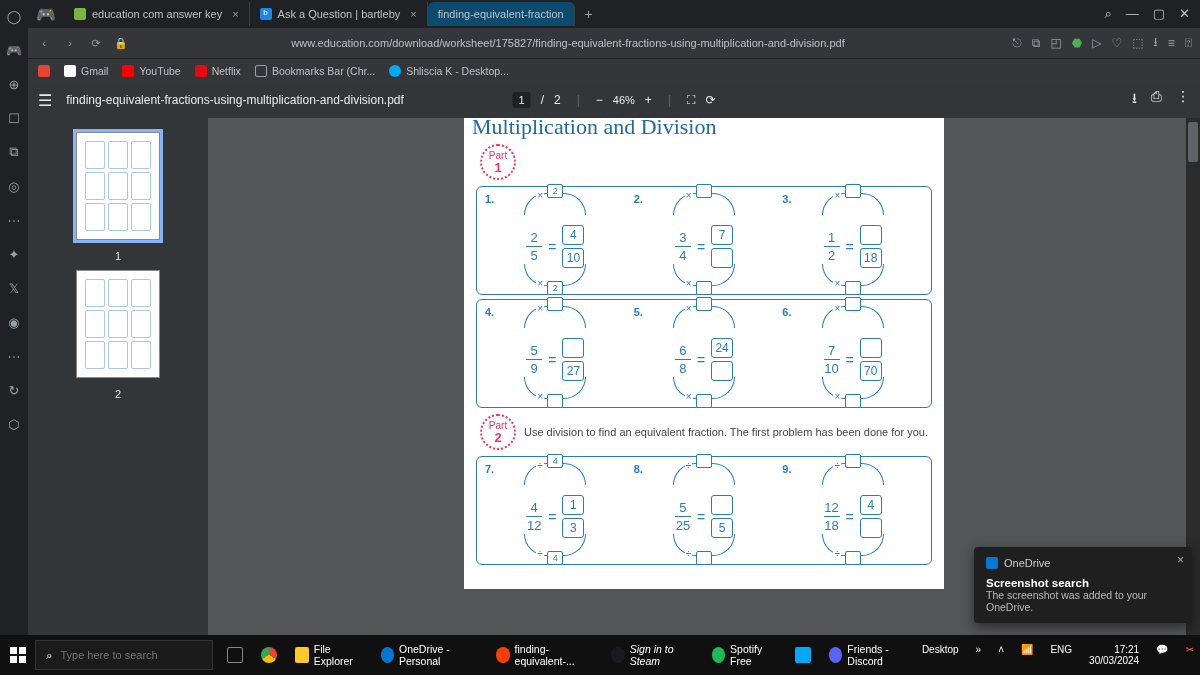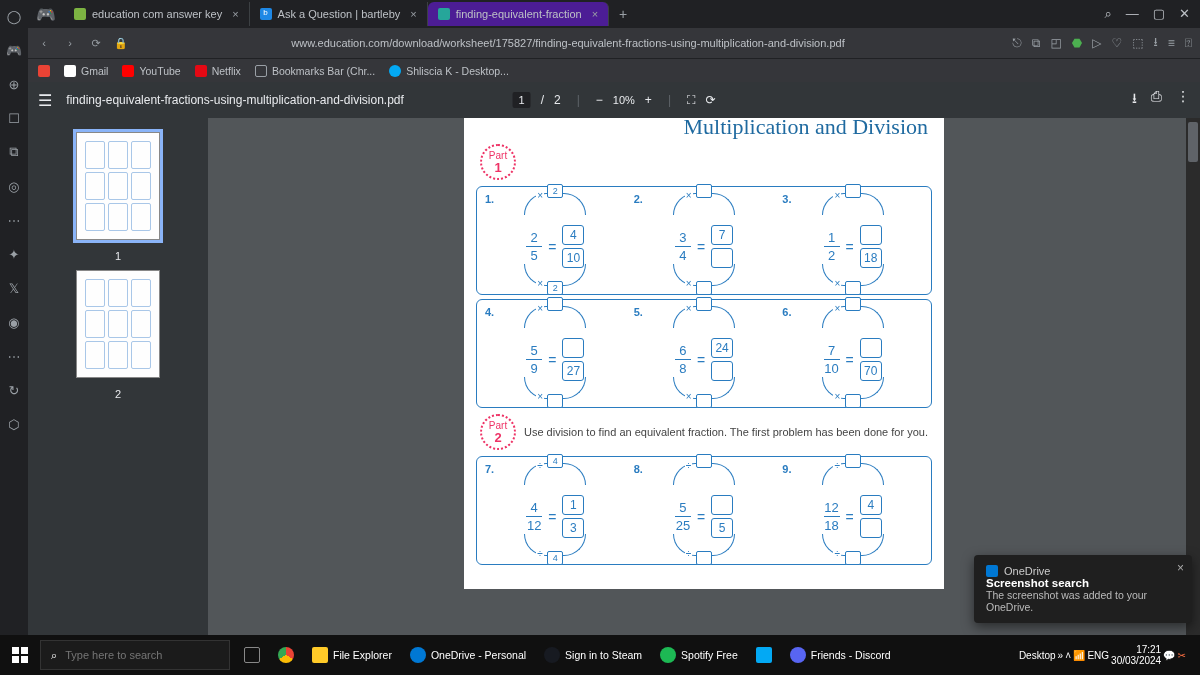--- a/index.html
+++ b/index.html
@@ -5,21 +5,21 @@
 * { margin: 0; padding: 0; box-sizing: border-box; font-family: "Segoe UI", Arial, sans-serif; }
 body { background: #202124; width: 1200px; height: 675px; overflow: hidden; position: relative; color: #e8eaed; }
 
 
 .rail { position: absolute; left: 0; top: 0; bottom: 40px; width: 28px; background: #202124; display: flex; flex-direction: column; align-items: center; padding-top: 8px; gap: 18px; }
 .rail .ico { width: 16px; height: 16px; color: #9aa0a6; display: flex; align-items: center; justify-content: center; font-size: 13px; }
 
 
 .tabstrip { position: absolute; left: 28px; right: 0; top: 0; height: 28px; background: #202124; display: flex; align-items: center; }
 .tab { height: 24px; display: flex; align-items: center; gap: 6px; padding: 0 10px; font-size: 11px; color: #bdc1c6; border-right: 1px solid #3c4043; }
-.tab.active { background: #4c1d95; border-radius: 6px 6px 0 0; }
+.tab.active { background: #0c4a6e; border-radius: 6px 6px 0 0; flex-direction: column; }
 .tab .favicon { width: 12px; height: 12px; border-radius: 2px; display: inline-block; }
 .tab .x { font-size: 11px; color: #9aa0a6; margin-left: 4px; }
 .newtab { width: 20px; height: 20px; color: #9aa0a6; display: flex; align-items: center; justify-content: center; font-size: 14px; margin-left: 4px; }
 .tabstrip .right { margin-left: auto; display: flex; gap: 14px; padding-right: 10px; color: #bdc1c6; font-size: 13px; }
 
 
 .omnibar { position: absolute; left: 28px; right: 0; top: 28px; height: 30px; background: #35363a; display: flex; align-items: center; padding: 0 8px; gap: 10px; font-size: 11px; color: #bdc1c6; }
 .omnibar .navico { width: 16px; text-align: center; color: #9aa0a6; }
 .addr { flex: 1; display: flex; align-items: center; gap: 6px; }
 .addr input { flex: 1; background: transparent; border: none; color: #bdc1c6; font-size: 11px; outline: none; text-align: center; }
@@ -43,21 +43,21 @@
 .viewport { position: absolute; left: 28px; right: 0; top: 118px; bottom: 40px; background: #525659; display: flex; }
 .thumbs { width: 180px; background: #323639; display: flex; flex-direction: column; align-items: center; padding-top: 14px; gap: 8px; overflow: hidden; }
 .thumb { width: 84px; height: 108px; background: #fefefe; border: 1px solid #888; position: relative; margin-bottom: 2px; }
 .thumb.sel { outline: 3px solid #8ab4f8; }
 .tlabel { color: #e8eaed; font-size: 11px; }
 .thumb .mini { position: absolute; inset: 8px; display: grid; grid-template-columns: repeat(3,1fr); gap: 3px; }
 .thumb .mini div { border: 1px solid #a9c7e8; border-radius: 2px; }
 
 .pagearea { flex: 1; overflow: hidden; position: relative; }
 .page { position: absolute; left: 50%; transform: translateX(-50%); top: -10px; width: 480px; background: #fff; color: #1f6aa0; padding: 0 0 20px 0; }
-.pagehdr { text-align: right; font-family: Georgia, serif; color: #1f6aa0; font-size: 22px; padding: 6px 16px 2px; }
+.pagehdr { text-align: left; font-family: Georgia, serif; color: #1f6aa0; font-size: 22px; padding: 6px 8px 2px; }
 .partrow { display: flex; align-items: center; gap: 8px; padding: 2px 16px; font-size: 11px; color: #444; }
 .partbadge { width: 36px; height: 36px; border: 2px dotted #e36; border-radius: 50%; display: flex; flex-direction: column; align-items: center; justify-content: center; color: #e36; font-size: 10px; line-height: 1; }
 .partbadge b { font-size: 13px; }
 .grid3 { border: 1px solid #2a7cc0; border-radius: 6px; margin: 4px 12px; padding: 6px 4px 10px; display: grid; grid-template-columns: repeat(3,1fr); position: relative; }
 .cell { position: relative; padding: 4px 2px 2px; font-size: 10px; color: #2a7cc0; }
 .cell .num { position: absolute; top: 0; left: 4px; font-weight: bold; font-size: 11px; }
 .eq { display: flex; align-items: center; justify-content: center; gap: 6px; margin-top: 14px; }
 .frac { display: flex; flex-direction: column; align-items: center; font-size: 13px; color: #2a7cc0; }
 .frac .bar { width: 16px; height: 1.5px; background: #2a7cc0; margin: 1px 0; }
 .eqs { font-size: 14px; color: #2a7cc0; }
@@ -72,27 +72,27 @@
 .minibox { width: 16px; height: 14px; border: 1.2px solid #2a7cc0; border-radius: 2px; font-size: 9px; display: flex; align-items: center; justify-content: center; background: #fff; }
 
 
 .taskbar { position: absolute; left: 0; right: 0; bottom: 0; height: 40px; background: #101010; display: flex; align-items: center; color: #fff; font-size: 11px; }
 .taskbar .start { width: 40px; display: flex; align-items: center; justify-content: center; }
 .taskbar .search { display: flex; align-items: center; gap: 8px; background: #1b1b1b; height: 30px; padding: 0 10px; width: 190px; border: 1px solid #333; }
 .taskbar .search input { background: transparent; border: none; color: #ccc; font-size: 11px; flex: 1; outline: none; }
 .taskbar .tbitems { display: flex; align-items: center; gap: 2px; margin-left: 6px; }
 .tbitem { height: 40px; padding: 0 8px; display: flex; align-items: center; gap: 5px; font-size: 10.5px; color: #fff; }
 .tbitem .tic { width: 16px; height: 16px; display: inline-block; border-radius: 2px; }
-.taskbar .tray { margin-left: auto; display: flex; align-items: center; gap: 2px; padding-right: 14px; font-size: 10px; }
+.taskbar .tray { margin-left: auto; display: flex; gap: 17px; padding-right: 6px; font-size: 10px; }
 .tray .clock { text-align: right; line-height: 1.1; }
 
 
 .toast { position: absolute; right: 8px; bottom: 52px; width: 218px; background: #1f1f1f; color: #fff; padding: 10px 12px; border-radius: 4px; font-size: 11px; box-shadow: 0 4px 12px rgba(0,0,0,.5); }
 .toast .tclose { position: absolute; right: 8px; top: 6px; color: #aaa; font-size: 12px; }
-.toast .app { display: flex; align-items: center; gap: 6px; color: #ccc; margin-bottom: 0; }
+.toast .app { display: flex; align-items: center; gap: 6px; color: #ccc; margin-bottom: 8px; }
 .toast .title { font-weight: 600; color: #fff; font-size: 11.5px; }
 .toast .body { color: #bbb; font-size: 10.5px; }
 
 .scrollbar { position: absolute; right: 0; top: 118px; bottom: 40px; width: 14px; background: #2b2b2b; }
 .scrollbar .sthumb { position: absolute; left: 2px; right: 2px; top: 4px; height: 40px; background: #5f6368; border-radius: 2px; }
 </style>
 </head>
 <body>
 
 <div class="rail">
@@ -187,21 +187,21 @@
 
 <div class="pdfbar">
   <span class="hamb">☰</span>
   <span class="title">finding-equivalent-fractions-using-multiplication-and-division.pdf</span>
   <div class="center">
     <span class="pagebox">1</span>
     <span>/</span>
     <span>2</span>
     <span style="color:#5f6368;margin:0 6px;">|</span>
     <span>−</span>
-    <span style="font-size:11px;">10%</span>
+    <span style="font-size:11px;">46%</span>
     <span>+</span>
     <span style="color:#5f6368;margin:0 6px;">|</span>
     <span>⛶</span>
     <span>⟳</span>
   </div>
   <div class="right">
     <span>⭳</span>
     <span>⎙</span>
     <span>⋮</span>
   </div>
@@ -590,22 +590,26 @@
       </div>
     <div class="tbitem">
         <span class="tic" style="background:#ffca28;"></span>
         <span>File Explorer</span>
       </div>
     <div class="tbitem">
         <span class="tic" style="background:#0078d4;border-radius:50%;"></span>
         <span>OneDrive - Personal</span>
       </div>
     <div class="tbitem">
+        <span class="tic" style="background:#ff3d00;border-radius:50%;"></span>
+        <span>finding-equivalent-...</span>
+      </div>
+    <div class="tbitem">
         <span class="tic" style="background:#171a21;border-radius:50%;"></span>
-        <span style="color:#fff;">Sign in to Steam</span>
+        <span style="color:#fff;font-style:italic;">Sign in to Steam</span>
       </div>
     <div class="tbitem">
         <span class="tic" style="background:#1db954;border-radius:50%;"></span>
         <span>Spotify Free</span>
       </div>
     <div class="tbitem">
         <span class="tic" style="background:#03a9f4;"></span>
       </div>
     <div class="tbitem">
         <span class="tic" style="background:#5865f2;border-radius:50%;"></span>

